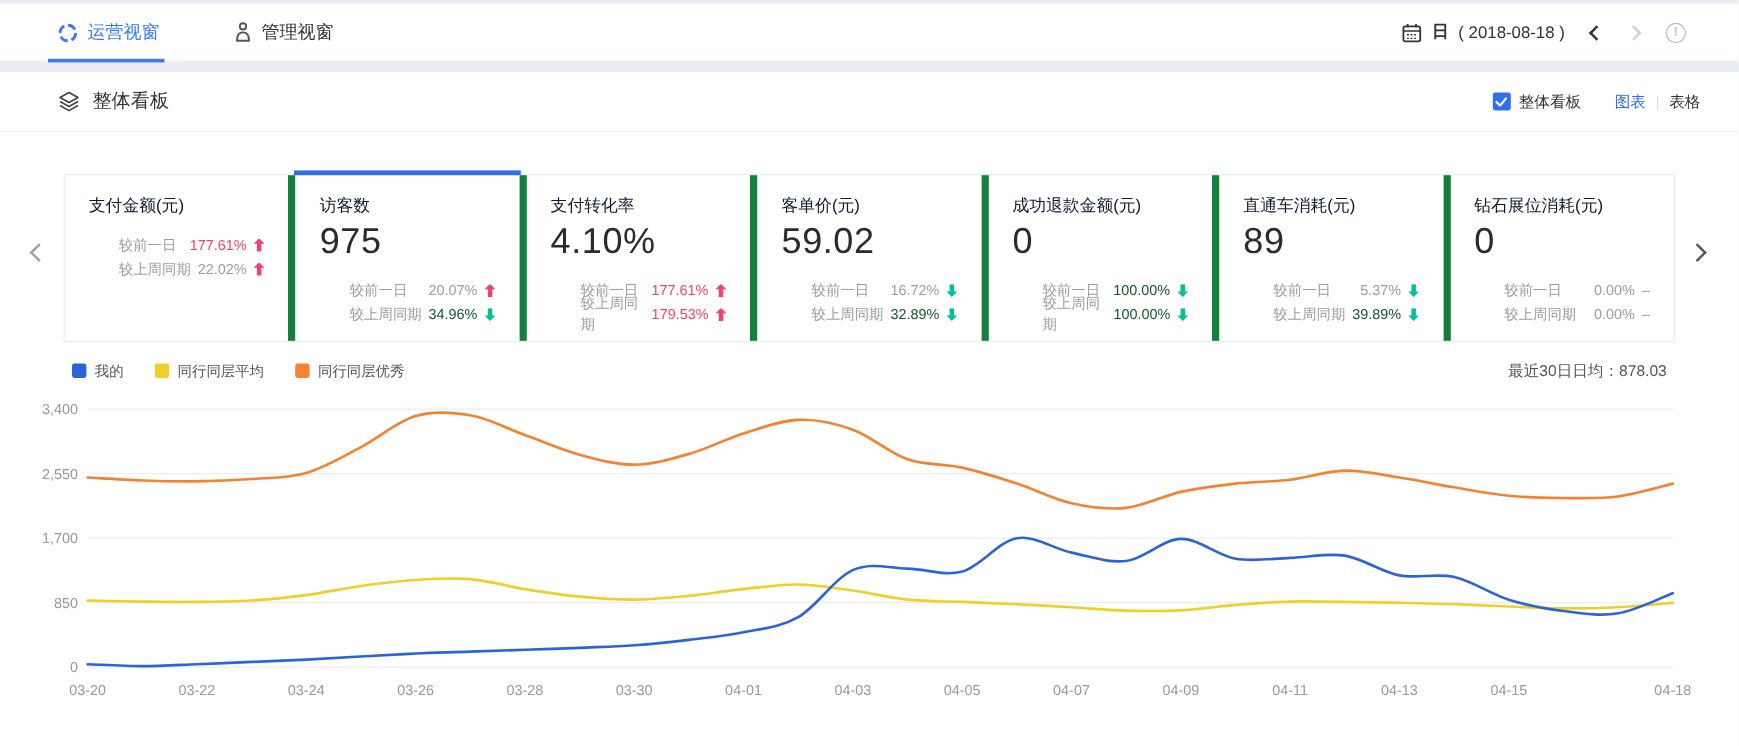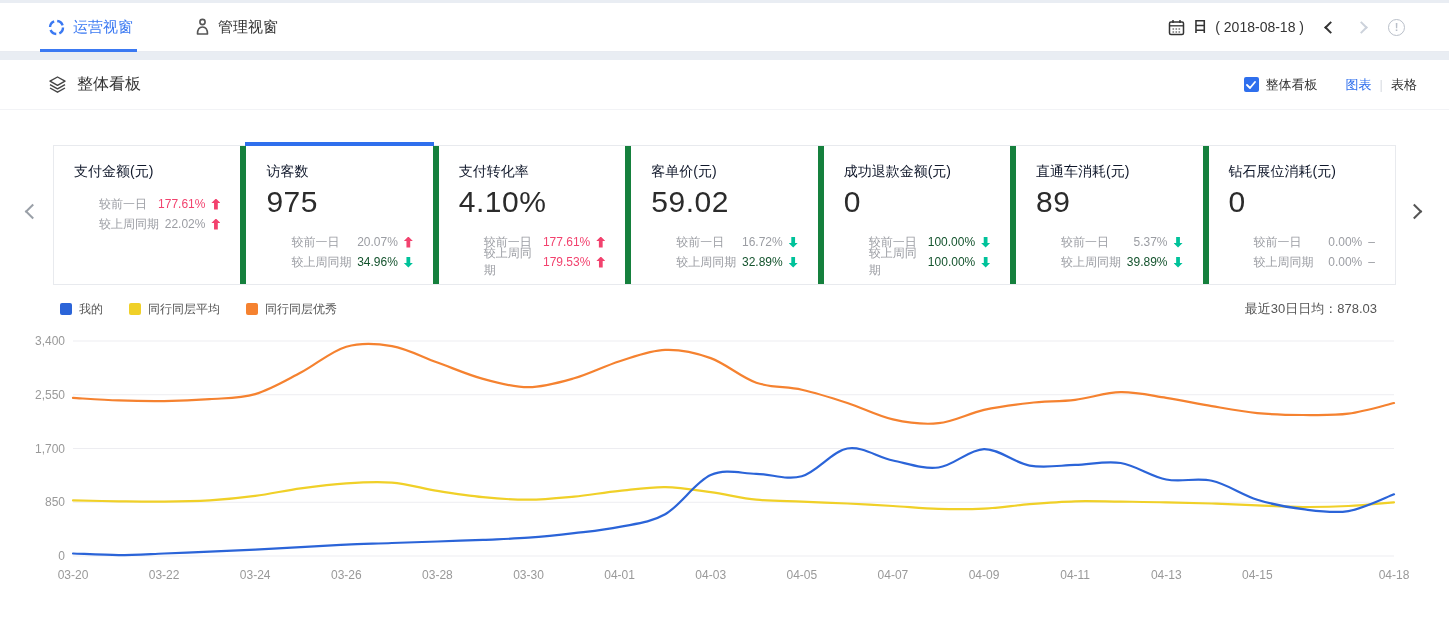--- a/index.html
+++ b/index.html
@@ -55,21 +55,21 @@
   .arrow { display:inline-block; width:9px; height:11px; margin-left:6px; }
   .arrow.up   { clip-path:polygon(50% 0,100% 42%,71% 42%,71% 100%,29% 100%,29% 42%,0 42%); }
   .arrow.down { clip-path:polygon(50% 100%,100% 58%,71% 58%,71% 0,29% 0,29% 58%,0 58%); }
   .arrow.red { background:#f2426e; } .arrow.green { background:#00c29a; }
   .flat-dash { color:#9b9da3; margin-left:6px; }
 
   
   .legend-row { display:flex; align-items:center; margin:14px 60px 0; height:20px; }
   .legend-item { display:flex; align-items:center; gap:7px; margin-right:26px; font-size:12px; color:#555; cursor:pointer;justify-content:center; }
   .legend-swatch { width:12px; height:12px; border-radius:2px; }
-  .avg-note { margin-left:auto; font-size:13px; color:#555; margin-right:12px; }
+  .avg-note { margin-left:auto; font-size:13px; color:#555; }
   .chart-svg { display:block; width:1449px; height:301px; }
 </style>
 </head>
 <body>
 
 <div class="topbar">
   <div class="tab active">
     <svg width="17" height="17" viewBox="0 0 17 17">
       <circle cx="8.5" cy="8.5" r="6.5" fill="none" stroke="#3b79f2" stroke-width="2.4" stroke-dasharray="7 3.2"></circle>
     </svg>

